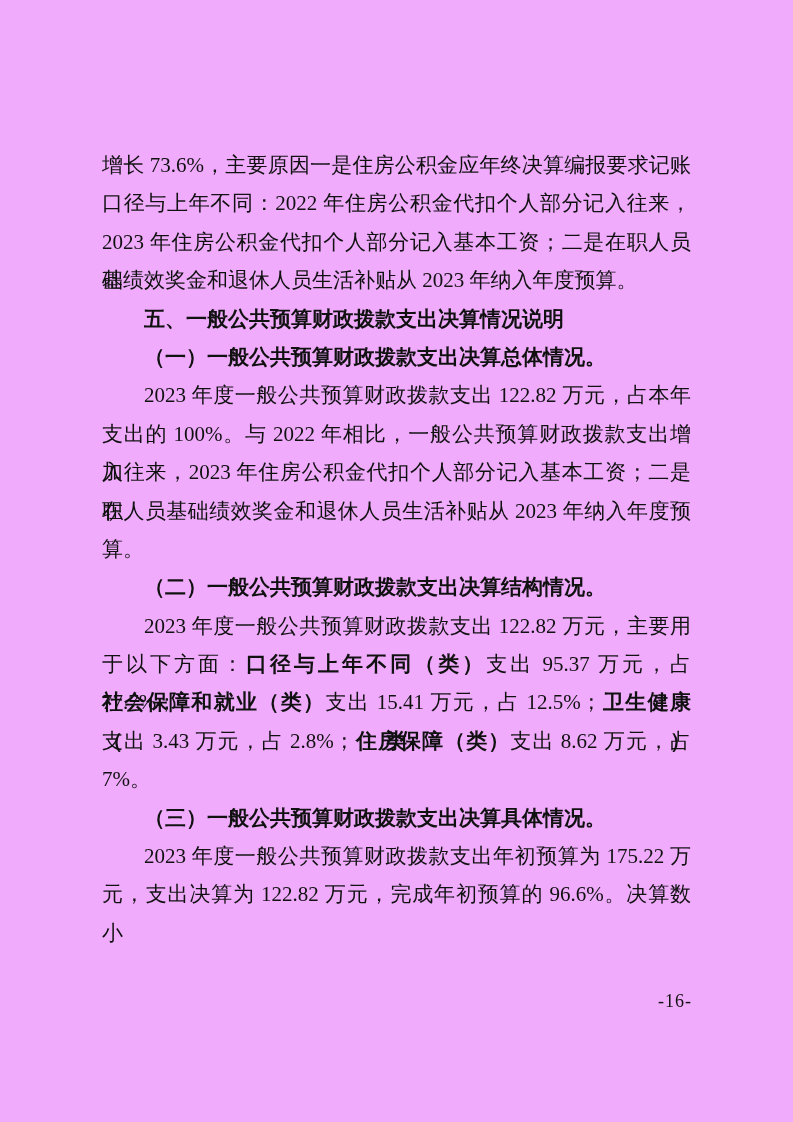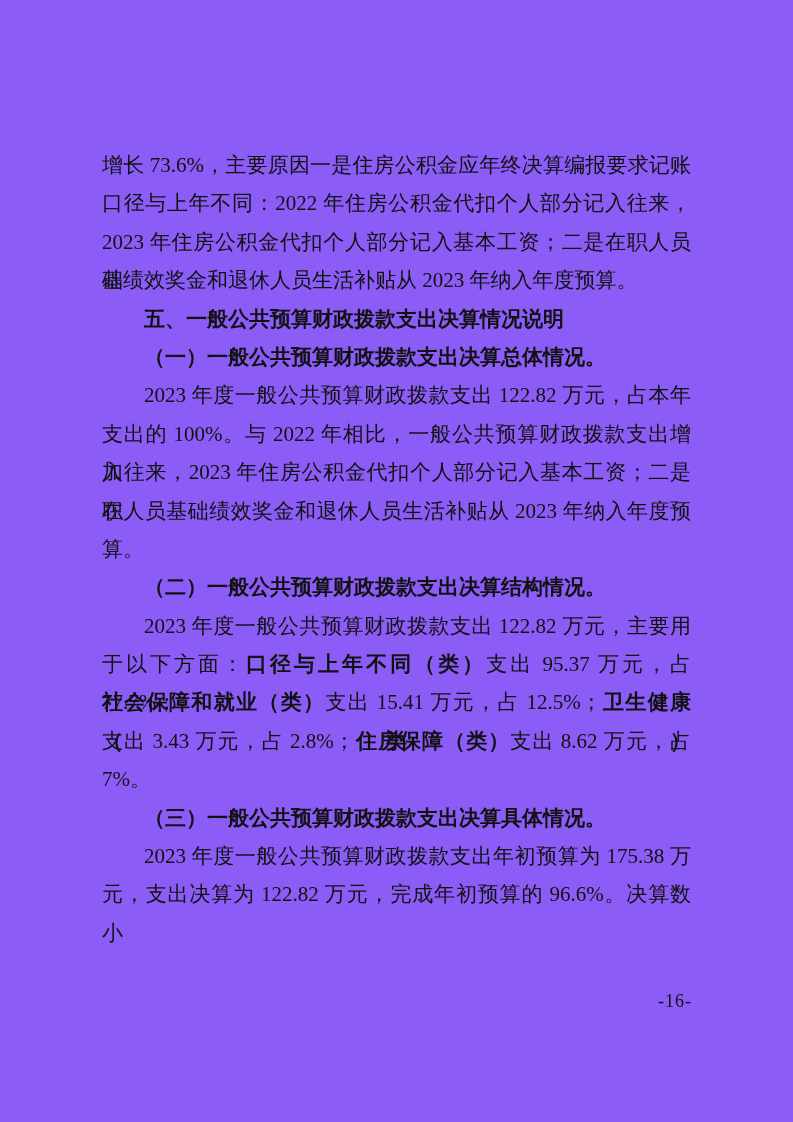--- a/index.html
+++ b/index.html
@@ -1,21 +1,21 @@
 <!DOCTYPE html>
 <html><head>
 <meta charset="utf-8">
 <style>
   * { margin: 0; padding: 0; box-sizing: border-box; }
   html, body { background: #ffffff; }
   .page {
     position: relative;
     width: 793px;
     height: 1122px;
-    background: #8b5cf6;
+    background: #f0abfc;
     color: #111111;
     font-family: "Liberation Serif", "DejaVu Serif", serif;
     overflow: hidden;
   }
   .text-block {
     position: absolute;
     left: 102px;
     top: 146px;
     width: 589px;
     font-size: 21px;
@@ -60,17 +60,17 @@
       <div class="line fill"><span class="seg">入往来，2023 年住房公积金代扣个人部分记入基本工资；二是在</span></div>
       <div class="line fill"><span class="seg">职人员基础绩效奖金和退休人员生活补贴从 2023 年纳入年度预</span></div>
       <div class="line"><span class="seg">算。</span></div>
       <div class="line indent"><span class="seg b">（二）一般公共预算财政拨款支出决算结构情况。</span></div>
       <div class="line fill indent"><span class="seg">2023 年度一般公共预算财政拨款支出 122.82 万元，主要用</span></div>
       <div class="line fill"><span class="seg">于以下方面：</span><span class="seg b">口径与上年不同（类）</span><span class="seg">支出 95.37 万元，占 77.7%；</span></div>
       <div class="line fill"><span class="seg b">社会保障和就业（类）</span><span class="seg">支出 15.41 万元，占 12.5%；</span><span class="seg b">卫生健康（类）</span></div>
       <div class="line fill"><span class="seg">支出 3.43 万元，占 2.8%；</span><span class="seg b">住房保障（类）</span><span class="seg">支出 8.62 万元，占</span></div>
       <div class="line"><span class="seg">7%。</span></div>
       <div class="line indent"><span class="seg b">（三）一般公共预算财政拨款支出决算具体情况。</span></div>
-      <div class="line fill indent"><span class="seg">2023 年度一般公共预算财政拨款支出年初预算为 175.38 万</span></div>
+      <div class="line fill indent"><span class="seg">2023 年度一般公共预算财政拨款支出年初预算为 175.22 万</span></div>
       <div class="line fill"><span class="seg">元，支出决算为 122.82 万元，完成年初预算的 96.6%。决算数小</span></div>
     </div>
   <div class="page-number">-16-</div>
 </div>
 
 </body></html>

